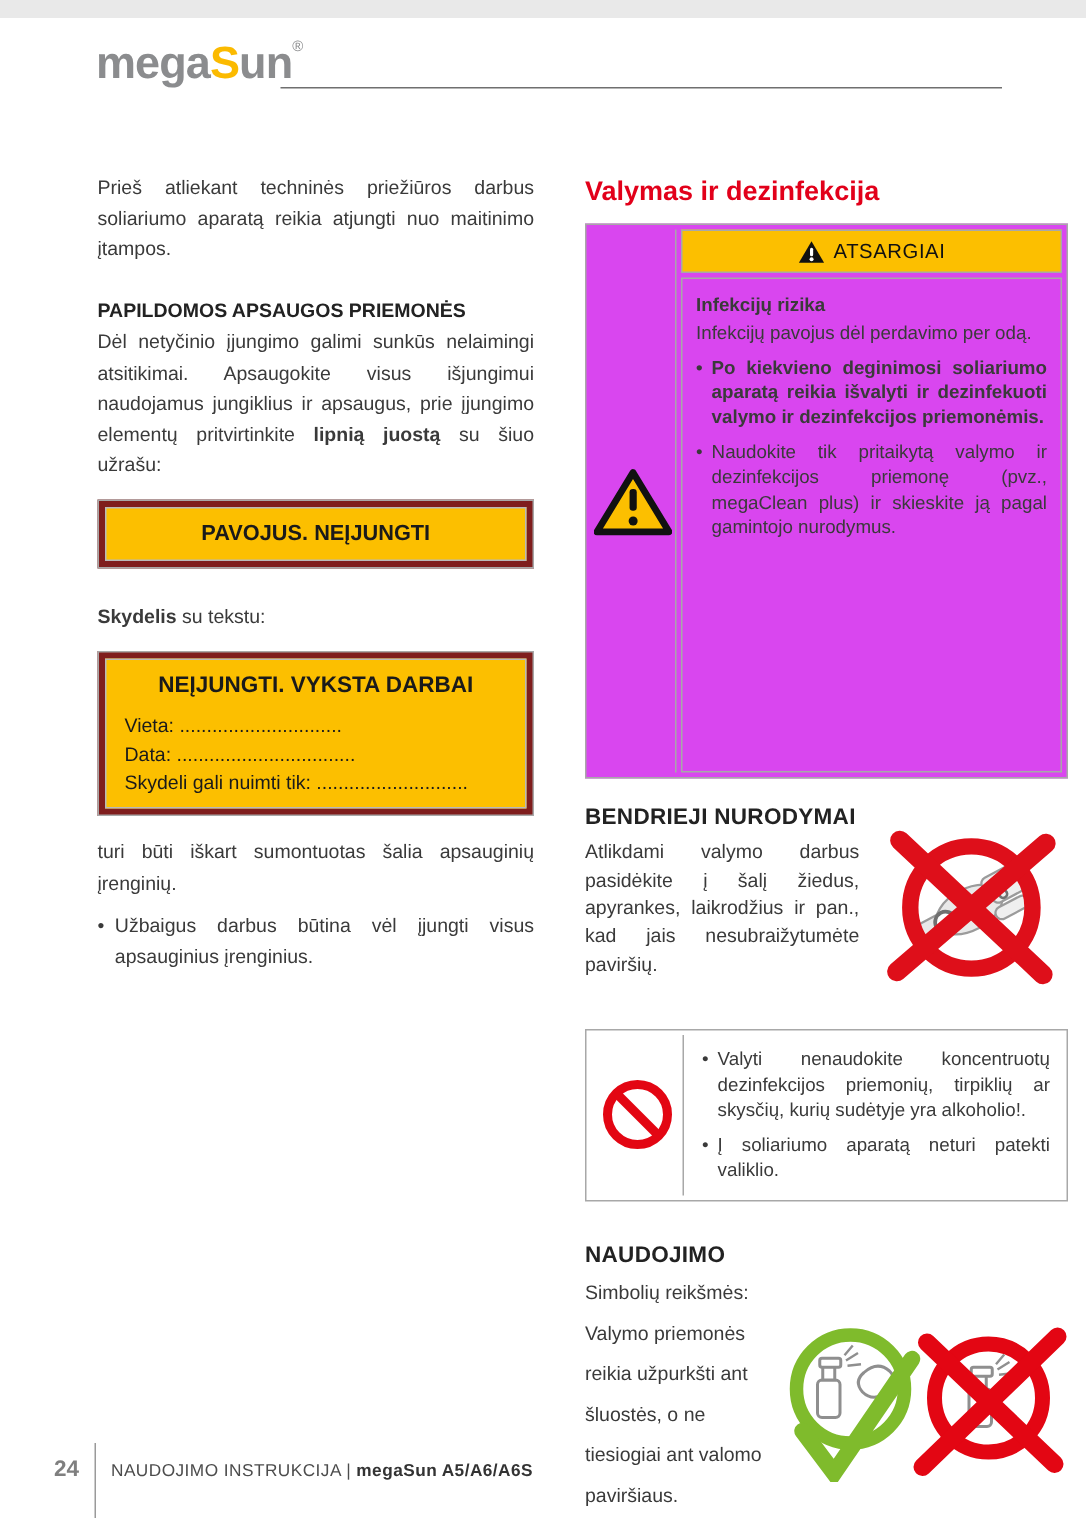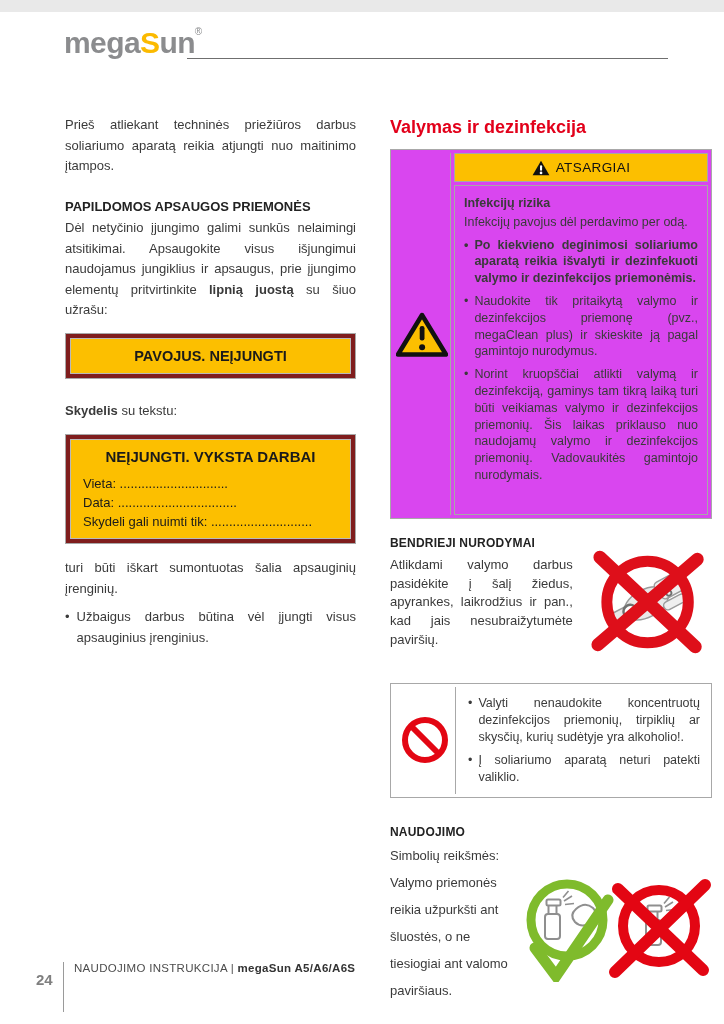--- a/index.html
+++ b/index.html
@@ -37,21 +37,21 @@
   .caution-box { border:1px solid #a8a8a8; padding:3px; display:flex; min-height:370px; background:#d946ef; }
   .caution-side { flex:0 0 57px; border-right:1px solid #a8a8a8; display:flex; align-items:center; justify-content:center; margin-right:3px; }
   .caution-main { flex:1; display:flex; flex-direction:column; gap:3px; }
   .caution-header { background:#FCBF00; border:1px solid #a8a8a8; height:29px; display:flex; align-items:center; justify-content:center; gap:6px; font-size:13.5px; color:#111; letter-spacing:0.4px; }
   .caution-body { border:1px solid #a8a8a8; flex:1; padding:9px 9px 6px; font-size:12.5px; line-height:16.8px; text-align:justify; }
   .risk-title { font-weight:bold; margin-bottom:2px; }
   .cbullet { display:flex; gap:6px; margin-top:6px; }
   .cbullet::before { content:"•"; flex:0 0 auto; }
   .cbullet.bold { font-weight:bold; }
 
-  .sub-heading { font-size:12px; font-weight:bold; color:#222; letter-spacing:0.2px; }
+  .sub-heading { font-size:15px; font-weight:bold; color:#222; letter-spacing:0.2px; }
   .general-heading { margin:17px 0 6px; }
   .general-row { display:flex; gap:10px; align-items:flex-start; }
   .general-row p { width:184px; line-height:18.7px; text-align:justify; }
   .general-row svg { margin-top:-8px; }
 
   .prohibit-box { margin-top:27px; border:1px solid #a8a8a8; padding:3px; display:flex; min-height:93px; }
   .prohibit-side { flex:0 0 62px; border-right:1px solid #a8a8a8; display:flex; align-items:center; justify-content:center; margin-right:4px; }
   .prohibit-main { flex:1; display:flex; flex-direction:column; justify-content:center; gap:7px; padding:8px 8px; font-size:12.5px; line-height:16.8px; text-align:justify; }
   .pbullet { display:flex; gap:6px; }
   .pbullet::before { content:"•"; flex:0 0 auto; }
@@ -59,21 +59,21 @@
   .usage-heading { margin:27px 0 3px; }
   .usage-row { display:flex; align-items:flex-start; }
   .usage-text { width:198px; font-size:13px; line-height:27px; }
   .usage-icons { display:flex; align-items:center; margin-top:32px; }
   .usage-icons svg + svg { margin-left:-10px; }
 
   
   .footer { position:absolute; left:0; top:950px; width:724px; height:56px; }
   .footer .pn { position:absolute; left:36px; top:9px; font-size:15px; font-weight:bold; color:#7f7f7f; }
   .footer .vline { position:absolute; left:63px; top:0; width:1px; height:50px; background:#9a9a9a; }
-  .footer .ftext { position:absolute; left:74px; top:0; font-size:11.5px; color:#4c4c4c; letter-spacing:0.3px; }
+  .footer .ftext { position:absolute; left:74px; top:13px; font-size:11.5px; color:#4c4c4c; letter-spacing:0.3px; }
   .footer .ftext b { color:#333; }
 </style>
 </head>
 <body>
 
 <div class="page">
 
   <div class="logo">
     <span>mega</span><span class="s">S</span><span>un</span><span class="reg">®</span>
   </div>
@@ -131,23 +131,20 @@
         </div>
         <div class="caution-body">
           <div class="risk-title">Infekcijų rizika</div>
           <div>Infekcijų pavojus dėl perdavimo per odą.</div>
           <div class="cbullet bold">
               <span>Po kiekvieno deginimosi soliariumo aparatą reikia išvalyti ir dezinfekuoti valymo ir dezinfekcijos priemonėmis.</span>
             </div>
           <div class="cbullet">
               <span>Naudokite tik pritaikytą valymo ir dezinfekcijos priemonę (pvz., megaClean plus) ir skieskite ją pagal gamintojo nurodymus.</span>
             </div>
-          <div class="cbullet">
-              <span>Norint kruopščiai atlikti valymą ir dezinfekciją, gaminys tam tikrą laiką turi būti veikiamas valymo ir dezinfekcijos priemonių. Šis laikas priklauso nuo naudojamų valymo ir dezinfekcijos priemonių. Vadovaukitės gamintojo nurodymais.</span>
-            </div>
         </div>
       </div>
     </div>
 
     <div class="sub-heading general-heading">BENDRIEJI NURODYMAI</div>
     <div class="general-row">
       <p>Atlikdami valymo darbus pasidėkite į šalį žiedus, apyrankes, laikrodžius ir pan., kad jais nesubraižytumėte paviršių.</p>
       <svg width="130" height="108" viewBox="0 0 130 108">
         <g transform="rotate(-28 64 54)">
           <rect x="22" y="48" width="28" height="16" rx="6" fill="#e9e9e9" stroke="#9b9b9b" stroke-width="1.5"></rect>

